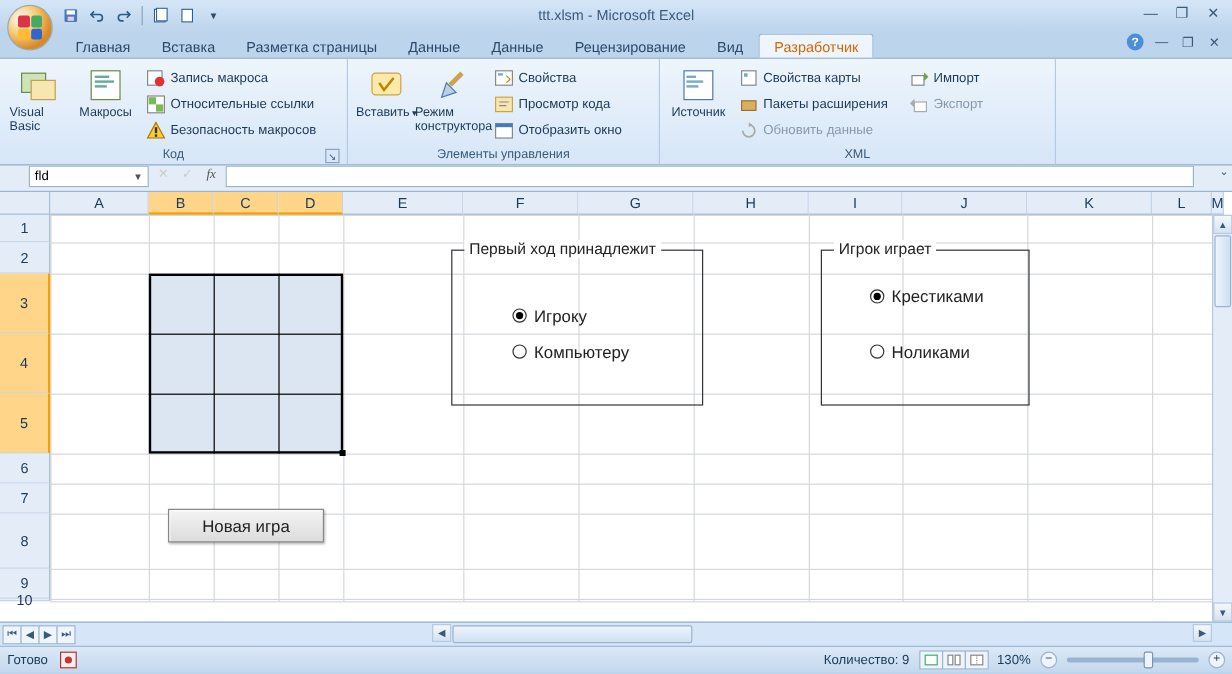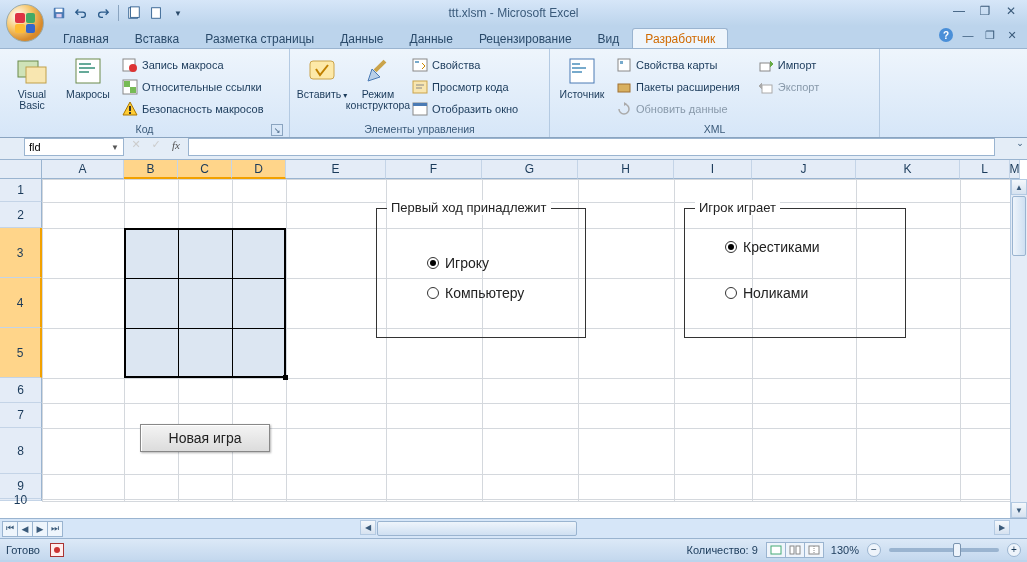--- a/index.html
+++ b/index.html
@@ -31,21 +31,21 @@
   .help-icon{ width:14px; height:14px; border-radius:50%; background:#4a8fd8; color:#fff; font-size:10px; font-weight:bold; display:flex; align-items:center; justify-content:center;}
 
   
   .ribbon { height:90px; background:linear-gradient(#eef5fc,#d6e6f8); border-top:1px solid #9ab4d0; border-bottom:1px solid #8aa4c0; display:flex; }
   .group { border-right:1px solid #b4cae2; padding:2px 6px 0; display:flex; flex-direction:column; height:100%; }
   .group-body { flex:1; display:flex; align-items:flex-start; gap:4px; }
   .group-label { text-align:center; font-size:10.5px; color:#3a5a7a; padding:1px 0 2px; position:relative;}
   .group-label .dlg{ position:absolute; right:0; bottom:1px; width:12px; height:12px; border:1px solid #8aa4c0; font-size:8px; display:flex; align-items:center; justify-content:center; color:#3a5a7a;}
   .bigbtn { width:52px; display:flex; flex-direction:column; align-items:center; gap:2px; padding:4px 2px; border-radius:3px; }
   .bigbtn .bico{ width:32px; height:32px; display:flex; align-items:center; justify-content:center;}
-  .bigbtn .blbl{ font-size:10.5px; color:#1a3a5a; text-align:center; line-height:11px;}
+  .bigbtn .blbl{ font-size:10.5px; color:#1a3a5a; line-height:11px;}
   .smallbtns { display:flex; flex-direction:column; gap:2px;}
   .smallbtn { display:flex; align-items:center; gap:4px; padding:2px 4px; border-radius:2px; font-size:11px; color:#1a3a5a;}
   .smallbtn.disabled{ color:#8899aa;}
   .sico{ width:16px; height:16px; display:flex; align-items:center; justify-content:center;}
   .dd{ font-size:8px; margin-left:2px;}
 
   
   .fbar { height:22px; background:#e4edf7; border-bottom:1px solid #9ab4d0; display:flex; align-items:flex-start;}
   .namebox { width:100px; height:18px; background:#fff; border:1px solid #9ab4d0; margin-left:24px; padding:0 4px; display:flex; align-items:center; justify-content:space-between; font-size:11px;}
   .namebox .ddarr{ font-size:8px; color:#555;}
@@ -453,21 +453,21 @@
       <div class="legend">Первый ход принадлежит</div>
       <div class="radio" style="left:50px; top:46px;">
           <span class="rb checked"></span>
           <span>Игроку</span>
         </div>
       <div class="radio" style="left:50px; top:76px;">
           <span class="rb"></span>
           <span>Компьютеру</span>
         </div>
     </div>
-    <div class="grpbox" id="grp2" style="left: 642px; top: 29px; width: 222px; height: 130px;">
+    <div class="grpbox" id="grp2" style="left: 642px; top: 29px; width: 174px; height: 130px;">
       <div class="legend">Игрок играет</div>
       <div class="radio" style="left:40px; top:30px;">
           <span class="rb checked"></span>
           <span>Крестиками</span>
         </div>
       <div class="radio" style="left:40px; top:76px;">
           <span class="rb"></span>
           <span>Ноликами</span>
         </div>
     </div>

